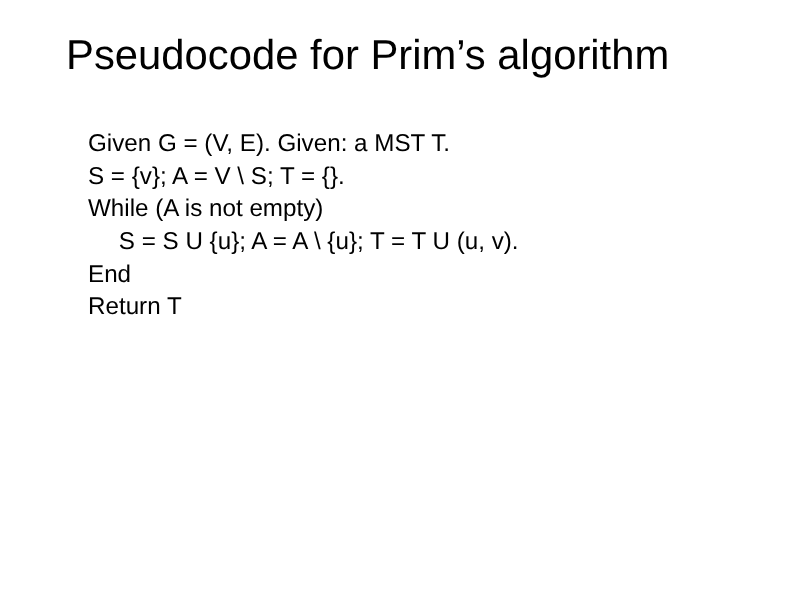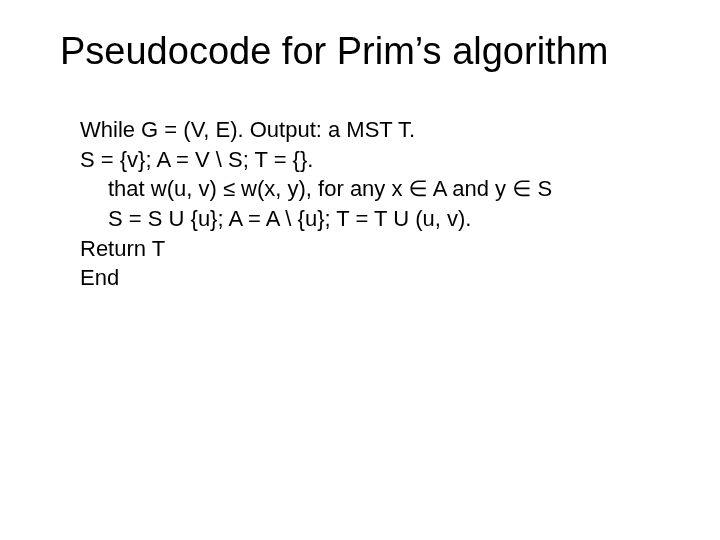--- a/index.html
+++ b/index.html
@@ -36,20 +36,20 @@
   .indent {
     padding-left: 28px;
   }
 </style>
 </head>
 <body>
 
 <div class="slide">
   <div class="title">Pseudocode for Prim’s algorithm</div>
   <div class="body">
-    <div>While G = (V, E). Output: a MST T.</div>
+    <div>Given G = (V, E). Given: a MST T.</div>
     <div>S = {v}; A = V \ S; T = {}.</div>
-    <div class="indent">that w(u, v) ≤ w(x, y), for any x ∈ A and y ∈ S</div>
+    <div>While (A is not empty)</div>
     <div class="indent">S = S U {u}; A = A \ {u}; T = T U (u, v).</div>
+    <div>End</div>
     <div>Return T</div>
-    <div>End</div>
   </div>
 </div>
 
 </body></html>

